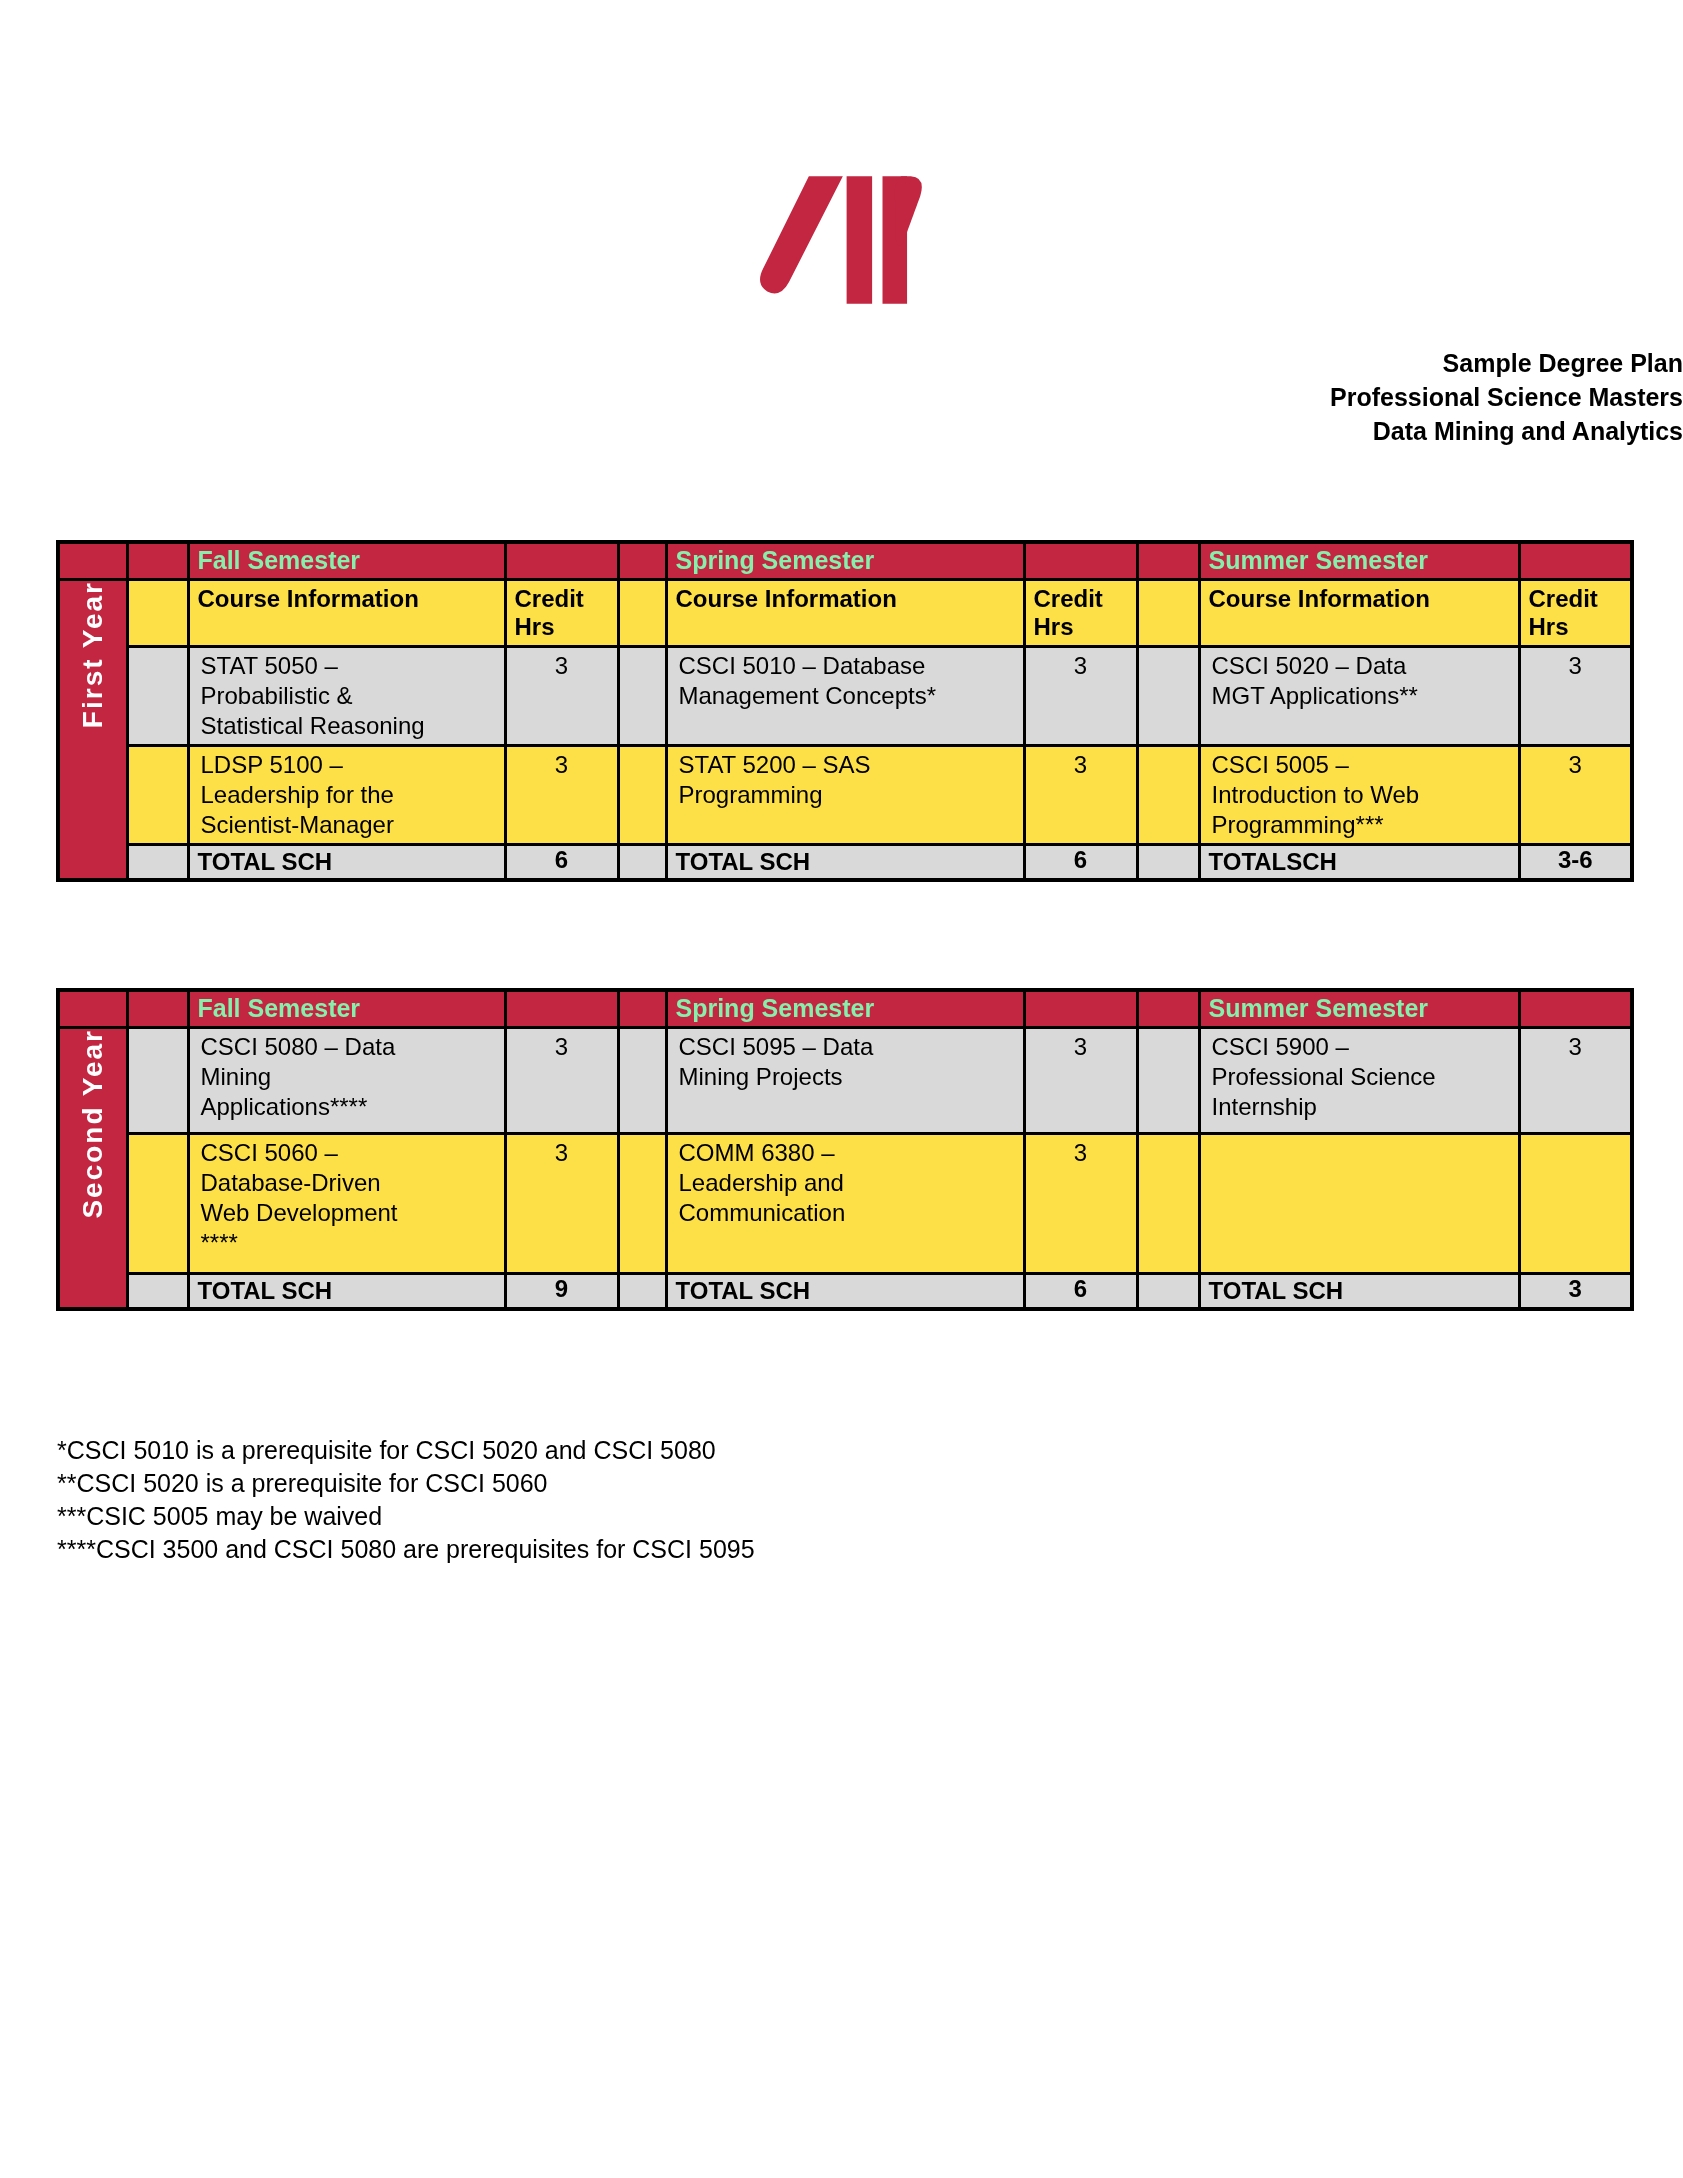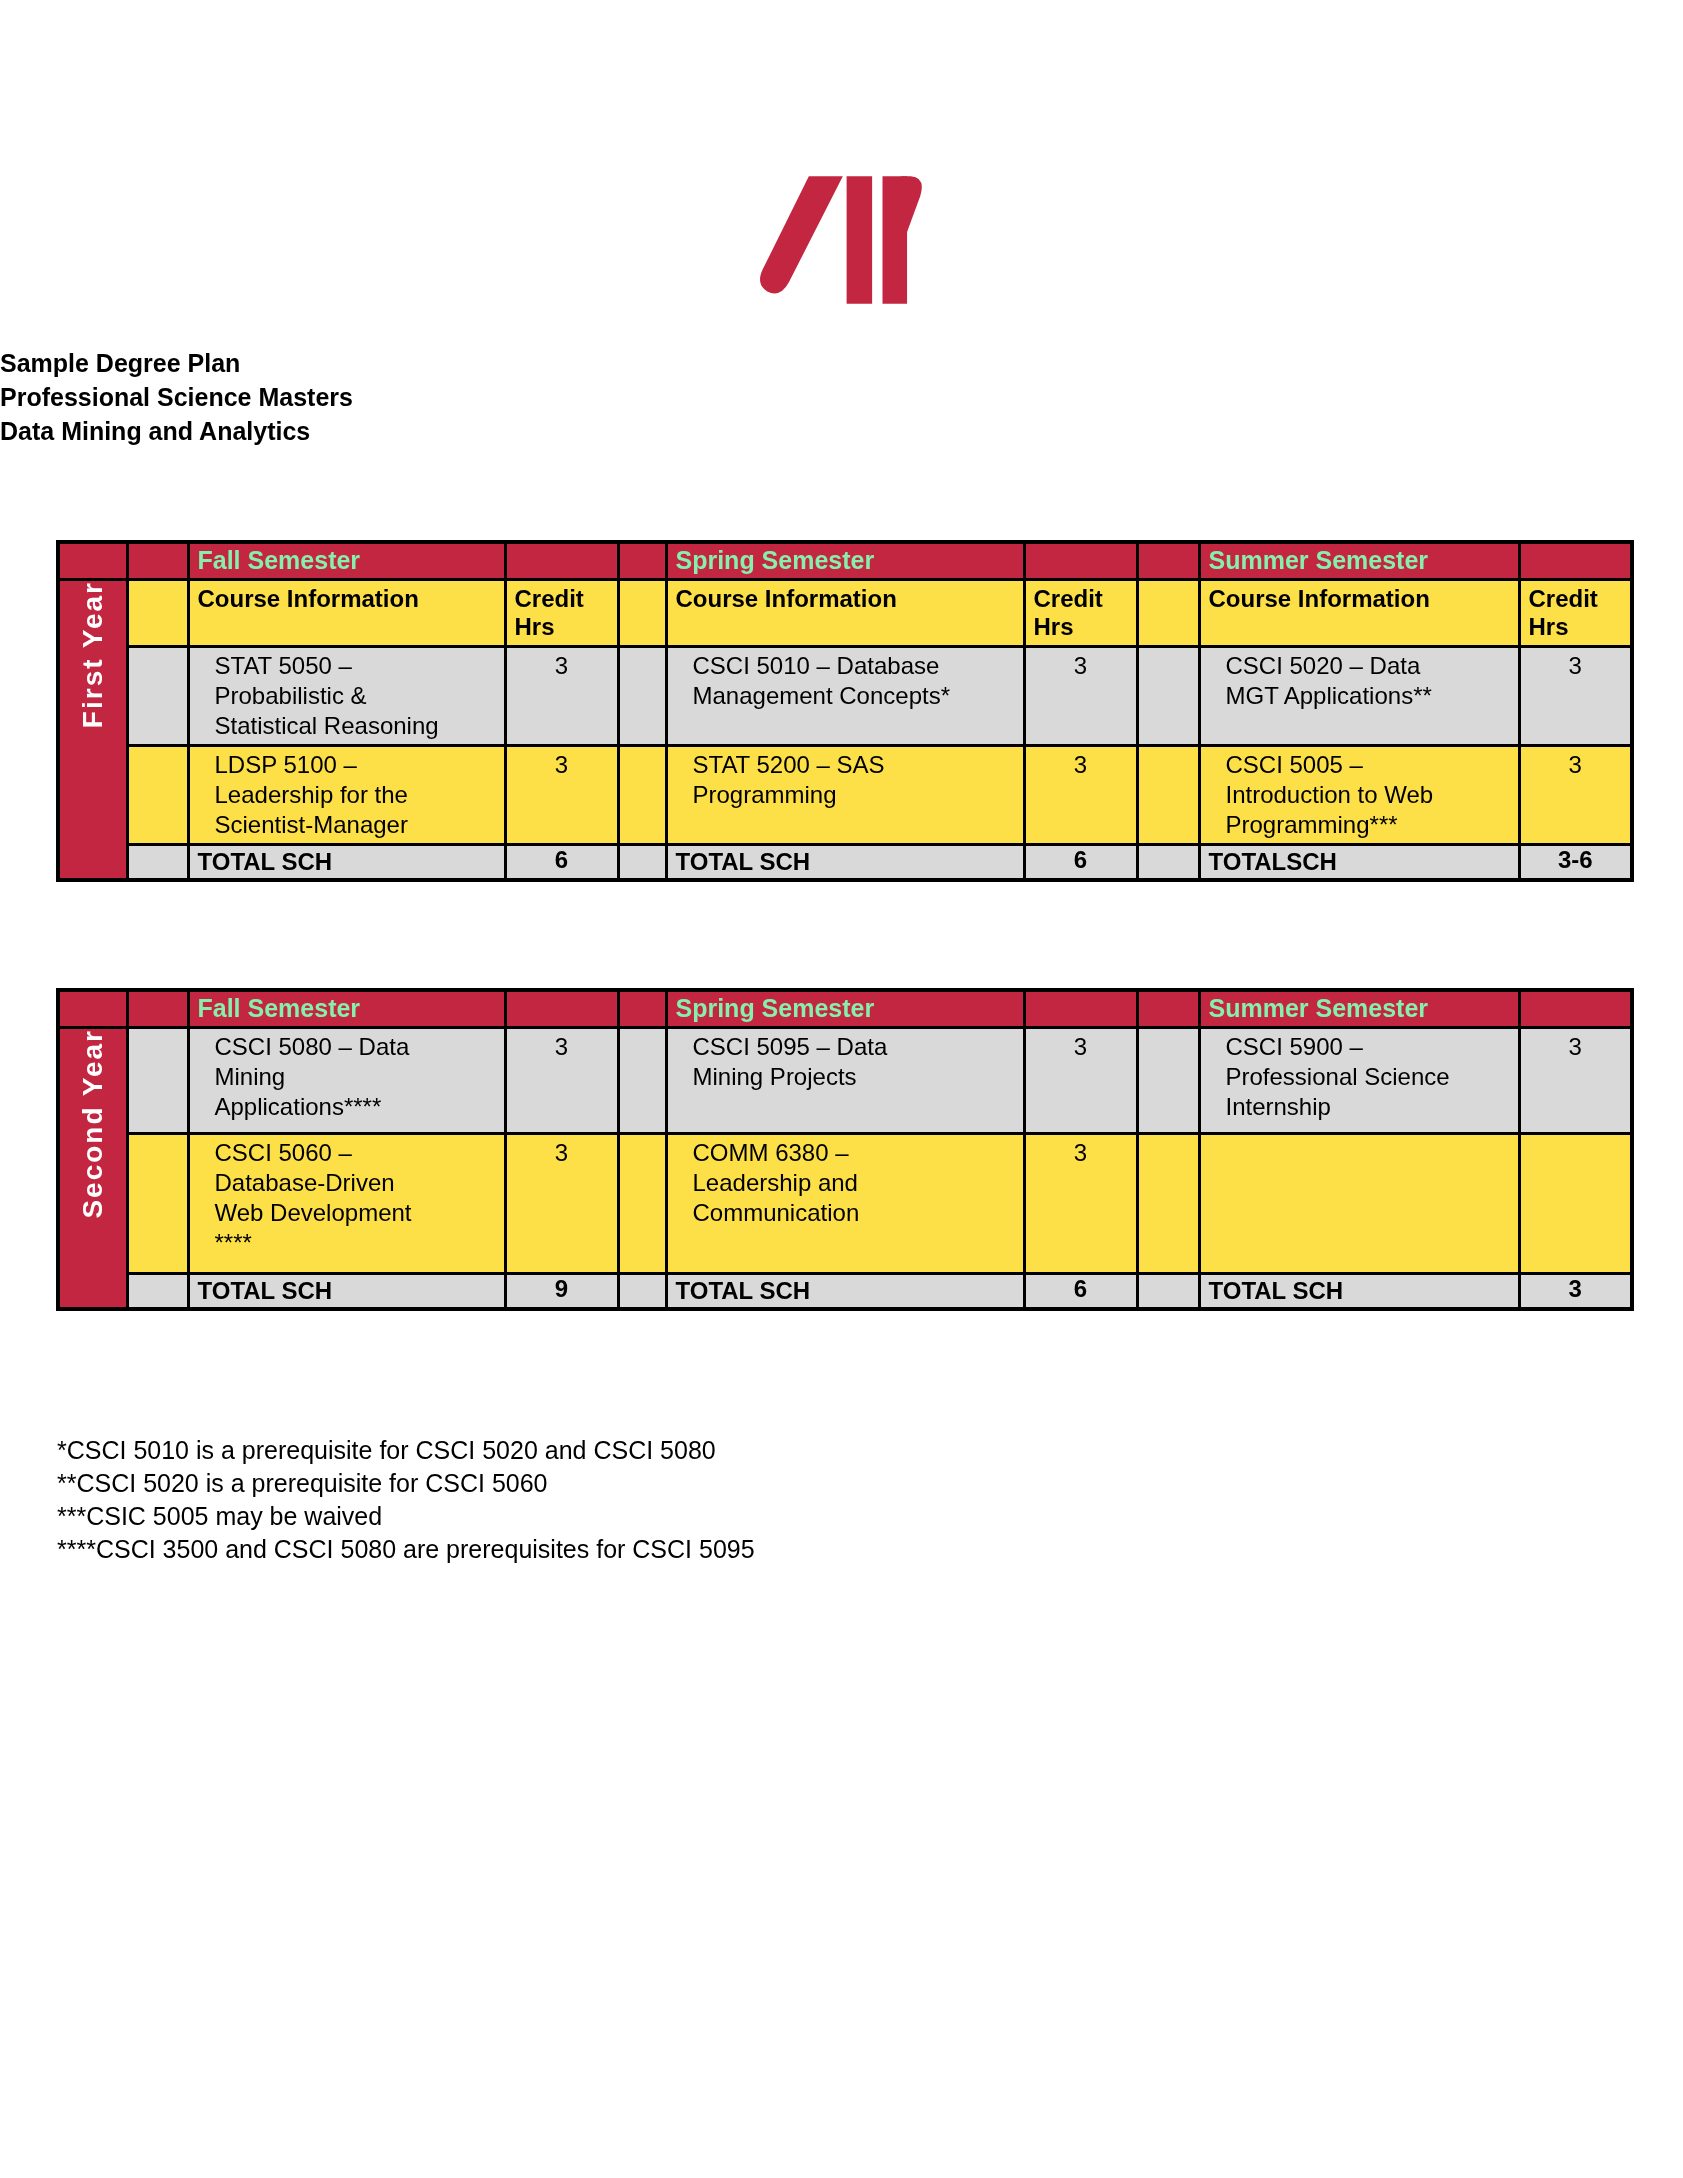--- a/index.html
+++ b/index.html
@@ -9,41 +9,41 @@
   }
   *{margin:0;padding:0;box-sizing:border-box;}
   html,body{background:#fff;}
   body{
     width:1683px;height:2178px;position:relative;
     font-family:"Liberation Sans","DejaVu Sans",sans-serif;
     color:#000;
   }
   .logo{position:absolute;left:755px;top:173px;width:170px;height:134px;color:var(--ap-red);}
   .logo svg{width:100%;height:100%;display:block;}
-  .title-block{position:absolute;left:0;top:346px;width:1683px;text-align:left;
+  .title-block{position:absolute;left:0;top:346px;width:1683px;text-align:right;
     font-weight:bold;font-size:25px;line-height:34px;}
   table.plan{
     position:absolute;left:56px;width:1574px;
     border-collapse:collapse;table-layout:fixed;
     border:4px solid var(--line);
     font-size:24px;
   }
   #table1{top:540px;}
   #table2{top:988px;}
   table.plan td{border:3px solid var(--line);vertical-align:top;overflow:hidden;}
   td.band{background:var(--ap-red);height:37px;}
   td.sem-title{color:#86efac;font-weight:bold;font-size:25px;padding:2px 8px;vertical-align:middle;}
   td.year-cell{background:var(--ap-red);text-align:center;vertical-align:middle;}
   .vlabel{
     writing-mode:vertical-rl;transform:rotate(180deg);
     color:#fff;font-weight:bold;font-size:28px;letter-spacing:2px;
     display:inline-block;line-height:1;white-space:nowrap;
   }
   td.colhead{font-weight:bold;padding:4px 8px;background:#fff;}
-  td.course{padding:3px 25px;line-height:30px;}
+  td.course{padding:3px 11px;line-height:30px;}
   td.credit{text-align:center;padding:3px 4px;line-height:30px;}
   .pre{white-space:pre-line;}
   tr.gray-row td{background:var(--row-gray);}
   tr.white-row td{background:#fde047;}
   tr.gray-row td.year-cell,tr.white-row td.year-cell{background:var(--ap-red);}
   td.total-label{font-weight:bold;padding:2px 8px;vertical-align:middle;}
   td.total-val{font-weight:bold;text-align:center;vertical-align:middle;}
   .footnotes{position:absolute;left:57px;top:1434px;font-size:25px;line-height:33px;}
 </style>
 </head>

